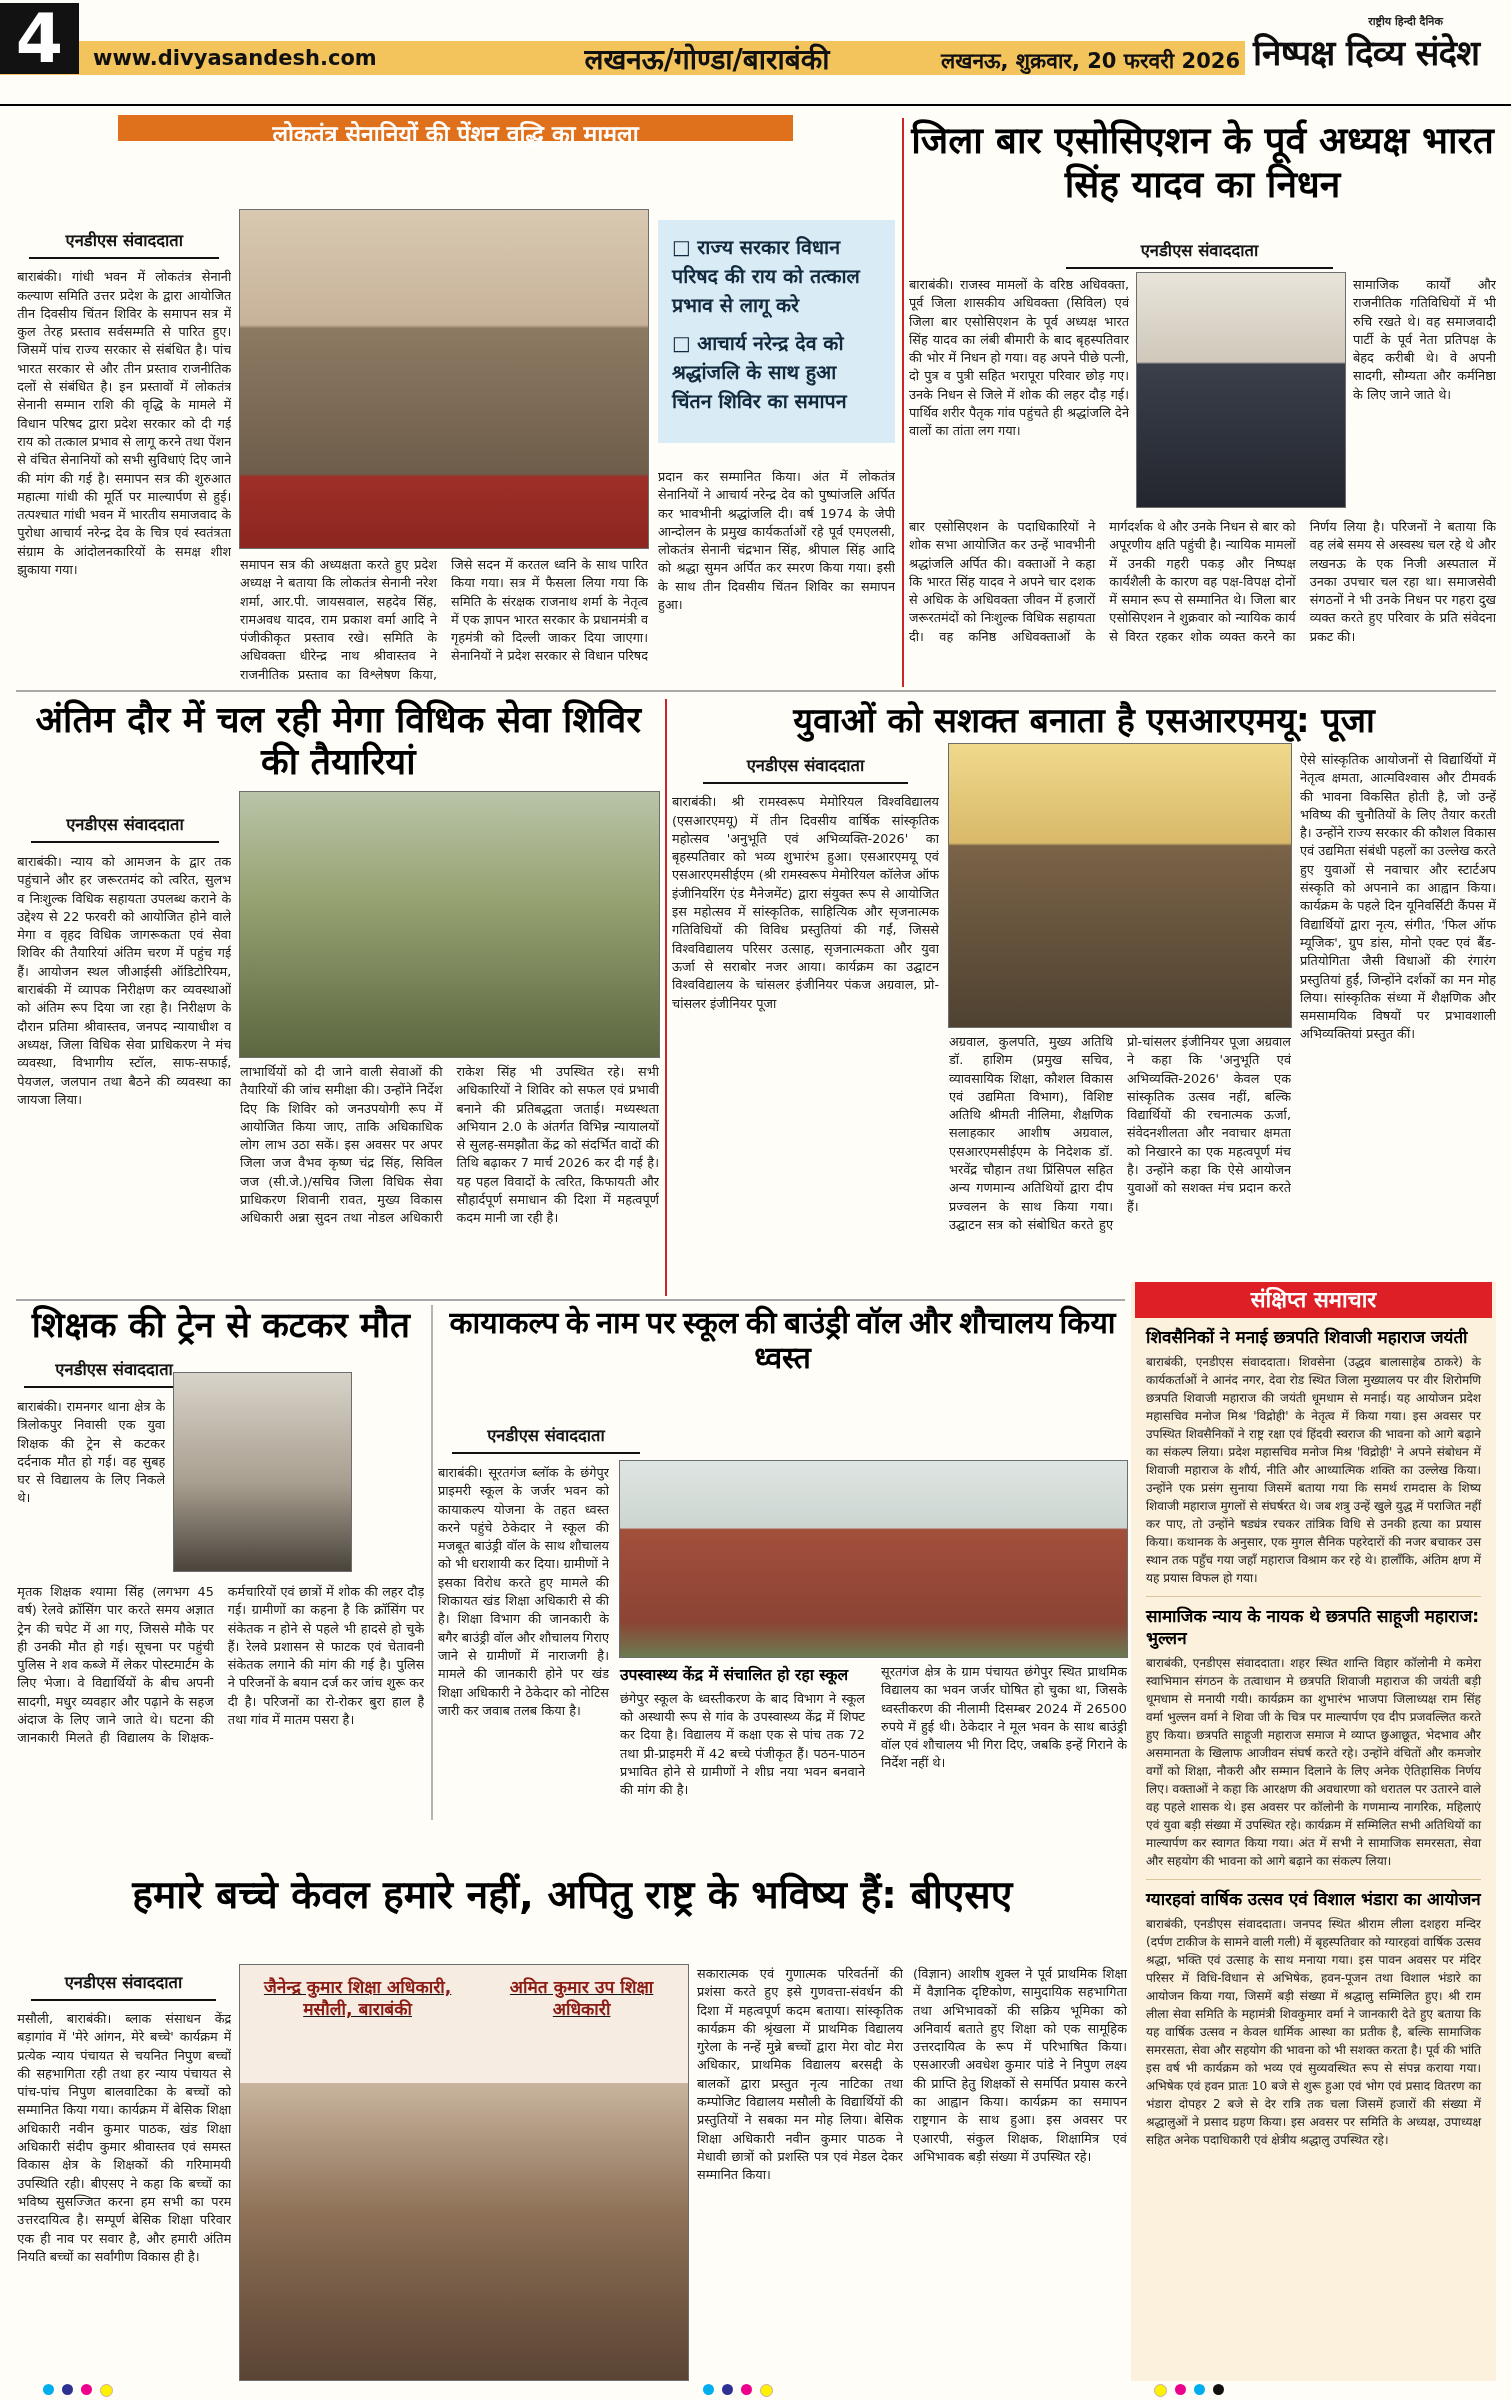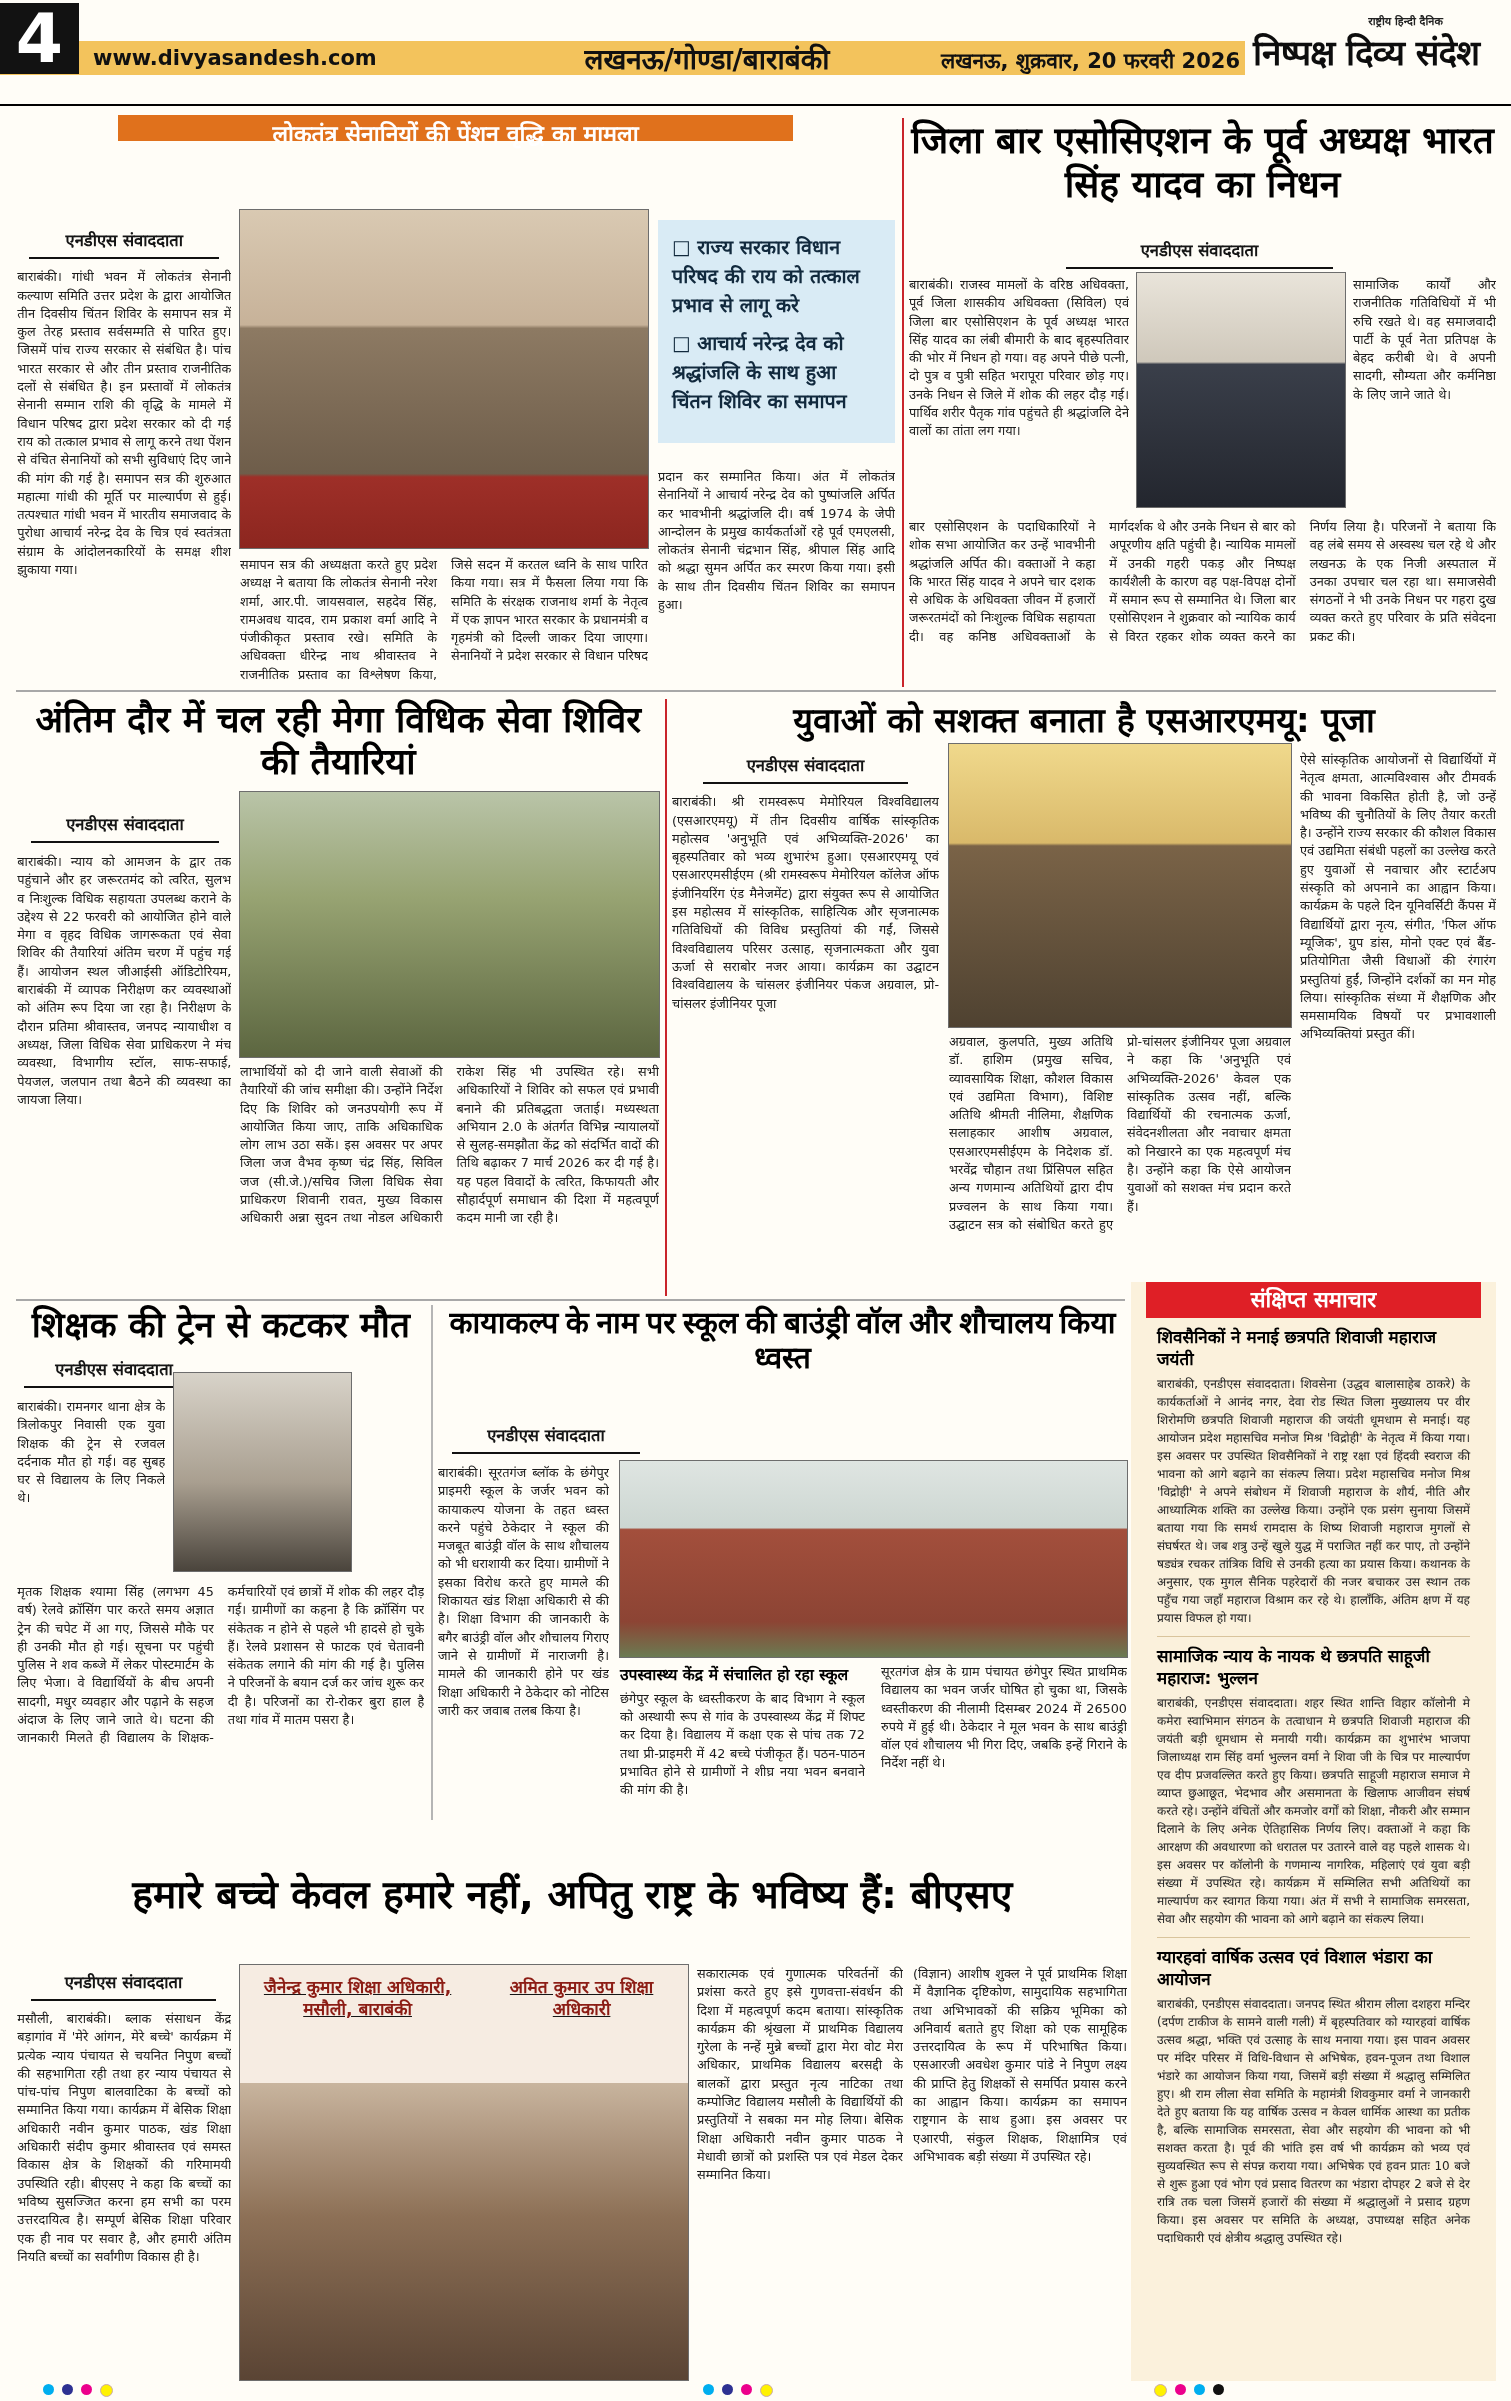--- a/index.html
+++ b/index.html
@@ -123,39 +123,39 @@
      <span style="display: inline;">उद्घाटन सत्र को संबोधित करते हुए प्रो-चांसलर इंजीनियर पूजा अग्रवाल ने कहा कि 'अनुभूति एवं अभिव्यक्ति-2026' केवल एक सांस्कृतिक उत्सव नहीं, बल्कि विद्यार्थियों की रचनात्मक ऊर्जा, संवेदनशीलता और नवाचार क्षमता को निखारने का एक महत्वपूर्ण मंच है। उन्होंने कहा कि ऐसे आयोजन युवाओं को सशक्त मंच प्रदान करते हैं।</span>
   </div>
   <div class="abs bt" style="left:1300px;top:751px;width:196px;height:543px;">ऐसे सांस्कृतिक आयोजनों से विद्यार्थियों में नेतृत्व क्षमता, आत्मविश्वास और टीमवर्क की भावना विकसित होती है, जो उन्हें भविष्य की चुनौतियों के लिए तैयार करती है। उन्होंने राज्य सरकार की कौशल विकास एवं उद्यमिता संबंधी पहलों का उल्लेख करते हुए युवाओं से नवाचार और स्टार्टअप संस्कृति को अपनाने का आह्वान किया। कार्यक्रम के पहले दिन यूनिवर्सिटी कैंपस में विद्यार्थियों द्वारा नृत्य, संगीत, 'फिल ऑफ म्यूजिक', ग्रुप डांस, मोनो एक्ट एवं बैंड-प्रतियोगिता जैसी विधाओं की रंगारंग प्रस्तुतियां हुईं, जिन्होंने दर्शकों का मन मोह लिया। सांस्कृतिक संध्या में शैक्षणिक और समसामयिक विषयों पर प्रभावशाली अभिव्यक्तियां प्रस्तुत कीं।</div>
 
   <div class="abs grule" style="left:15.7px;top:1299px;width:1109px;height:1.6px;"></div>
 
   <div class="abs hl" style="left:17.3px;top:1305px;width:407px;font-size:35px;">शिक्षक की ट्रेन से कटकर मौत</div>
   <div class="abs" style="left:23.6px;top:1355px;width:181px;">
     <div class="byl">एनडीएस संवाददाता</div>
   </div>
-  <div class="abs bt" style="left:17.3px;top:1398px;width:148px;height:190px;">बाराबंकी। रामनगर थाना क्षेत्र के त्रिलोकपुर निवासी एक युवा शिक्षक की ट्रेन से रजवल दर्दनाक मौत हो गई। वह सुबह घर से विद्यालय के लिए निकले थे।</div>
+  <div class="abs bt" style="left:17.3px;top:1398px;width:148px;height:190px;">बाराबंकी। रामनगर थाना क्षेत्र के त्रिलोकपुर निवासी एक युवा शिक्षक की ट्रेन से कटकर दर्दनाक मौत हो गई। वह सुबह घर से विद्यालय के लिए निकले थे।</div>
   <div class="abs photo ph-teacher" style="left:174px;top:1373px;width:177px;height:198px;"></div>
   <div class="abs bt bt2" style="left:17.3px;top:1583px;width:407px;height:236px;">मृतक शिक्षक श्यामा सिंह (लगभग 45 वर्ष) रेलवे क्रॉसिंग पार करते समय अज्ञात ट्रेन की चपेट में आ गए, जिससे मौके पर ही उनकी मौत हो गई। सूचना पर पहुंची पुलिस ने शव कब्जे में लेकर पोस्टमार्टम के लिए भेजा। वे विद्यार्थियों के बीच अपनी सादगी, मधुर व्यवहार और पढ़ाने के सहज अंदाज के लिए जाने जाते थे। घटना की जानकारी मिलते ही विद्यालय के शिक्षक-कर्मचारियों एवं छात्रों में शोक की लहर दौड़ गई। ग्रामीणों का कहना है कि क्रॉसिंग पर संकेतक न होने से पहले भी हादसे हो चुके हैं। रेलवे प्रशासन से फाटक एवं चेतावनी संकेतक लगाने की मांग की गई है। पुलिस ने परिजनों के बयान दर्ज कर जांच शुरू कर दी है। परिजनों का रो-रोकर बुरा हाल है तथा गांव में मातम पसरा है।</div>
 
   <div class="abs vgray" style="left:431px;top:1305px;height:515px;"></div>
 
   <div class="abs hl" style="left:438px;top:1305px;width:689px;font-size:30px;font-family:Liberation Serif, serif;">कायाकल्प के नाम पर स्कूल की बाउंड्री वॉल और शौचालय किया ध्वस्त</div>
   <div class="abs" style="left:452px;top:1421px;width:188px;">
     <div class="byl">एनडीएस संवाददाता</div>
   </div>
   <div class="abs bt" style="left:438px;top:1464px;width:171px;height:357px;">बाराबंकी। सूरतगंज ब्लॉक के छंगेपुर प्राइमरी स्कूल के जर्जर भवन को कायाकल्प योजना के तहत ध्वस्त करने पहुंचे ठेकेदार ने स्कूल की मजबूत बाउंड्री वॉल के साथ शौचालय को भी धराशायी कर दिया। ग्रामीणों ने इसका विरोध करते हुए मामले की शिकायत खंड शिक्षा अधिकारी से की है। शिक्षा विभाग की जानकारी के बगैर बाउंड्री वॉल और शौचालय गिराए जाने से ग्रामीणों में नाराजगी है। मामले की जानकारी होने पर खंड शिक्षा अधिकारी ने ठेकेदार को नोटिस जारी कर जवाब तलब किया है।</div>
   <div class="abs photo ph-school" style="left:620px;top:1461px;width:507px;height:196px;"></div>
   <div class="abs" style="left:620px;top:1663px;width:245px;height:157px;">
     <div class="subhead">उपस्वास्थ्य केंद्र में संचालित हो रहा स्कूल</div>
     <div class="bt" style="height:126px;">छंगेपुर स्कूल के ध्वस्तीकरण के बाद विभाग ने स्कूल को अस्थायी रूप से गांव के उपस्वास्थ्य केंद्र में शिफ्ट कर दिया है। विद्यालय में कक्षा एक से पांच तक 72 तथा प्री-प्राइमरी में 42 बच्चे पंजीकृत हैं। पठन-पाठन प्रभावित होने से ग्रामीणों ने शीघ्र नया भवन बनवाने की मांग की है।</div>
   </div>
   <div class="abs bt" style="left:881px;top:1663px;width:246px;height:157px;">सूरतगंज क्षेत्र के ग्राम पंचायत छंगेपुर स्थित प्राथमिक विद्यालय का भवन जर्जर घोषित हो चुका था, जिसके ध्वस्तीकरण की नीलामी दिसम्बर 2024 में 26500 रुपये में हुई थी। ठेकेदार ने मूल भवन के साथ बाउंड्री वॉल एवं शौचालय भी गिरा दिए, जबकि इन्हें गिराने के निर्देश नहीं थे।</div>
 
-  <div class="abs briefs" style="left:1131px;top:1282px;width:365px;height:1099px;padding:0 26px;">
+  <div class="abs briefs" style="left:1131px;top:1282px;width:365px;height:1099px;padding:0 15px;">
     <div class="redstrip" style="margin:0 -11px;height:36px;font-size:22px;line-height:36px;">संक्षिप्त समाचार</div>
     <div>
       <div class="brief-hl">शिवसैनिकों ने मनाई छत्रपति शिवाजी महाराज जयंती</div>
       <div class="brief-bt">बाराबंकी, एनडीएस संवाददाता। शिवसेना (उद्धव बालासाहेब ठाकरे) के कार्यकर्ताओं ने आनंद नगर, देवा रोड स्थित जिला मुख्यालय पर वीर शिरोमणि छत्रपति शिवाजी महाराज की जयंती धूमधाम से मनाई। यह आयोजन प्रदेश महासचिव मनोज मिश्र 'विद्रोही' के नेतृत्व में किया गया। इस अवसर पर उपस्थित शिवसैनिकों ने राष्ट्र रक्षा एवं हिंदवी स्वराज की भावना को आगे बढ़ाने का संकल्प लिया। प्रदेश महासचिव मनोज मिश्र 'विद्रोही' ने अपने संबोधन में शिवाजी महाराज के शौर्य, नीति और आध्यात्मिक शक्ति का उल्लेख किया। उन्होंने एक प्रसंग सुनाया जिसमें बताया गया कि समर्थ रामदास के शिष्य शिवाजी महाराज मुगलों से संघर्षरत थे। जब शत्रु उन्हें खुले युद्ध में पराजित नहीं कर पाए, तो उन्होंने षड्यंत्र रचकर तांत्रिक विधि से उनकी हत्या का प्रयास किया। कथानक के अनुसार, एक मुगल सैनिक पहरेदारों की नजर बचाकर उस स्थान तक पहुँच गया जहाँ महाराज विश्राम कर रहे थे। हालाँकि, अंतिम क्षण में यह प्रयास विफल हो गया।</div>
     </div>
     <div class="brief-sep">
       <div class="brief-hl">सामाजिक न्याय के नायक थे छत्रपति साहूजी महाराज: भुल्लन</div>
       <div class="brief-bt">बाराबंकी, एनडीएस संवाददाता। शहर स्थित शान्ति विहार कॉलोनी मे कमेरा स्वाभिमान संगठन के तत्वाधान मे छत्रपति शिवाजी महाराज की जयंती बड़ी धूमधाम से मनायी गयी। कार्यक्रम का शुभारंभ भाजपा जिलाध्यक्ष राम सिंह वर्मा भुल्लन वर्मा ने शिवा जी के चित्र पर माल्यार्पण एव दीप प्रजवल्लित करते हुए किया। छत्रपति साहूजी महाराज समाज मे व्याप्त छुआछूत, भेदभाव और असमानता के खिलाफ आजीवन संघर्ष करते रहे। उन्होंने वंचितों और कमजोर वर्गों को शिक्षा, नौकरी और सम्मान दिलाने के लिए अनेक ऐतिहासिक निर्णय लिए। वक्ताओं ने कहा कि आरक्षण की अवधारणा को धरातल पर उतारने वाले वह पहले शासक थे। इस अवसर पर कॉलोनी के गणमान्य नागरिक, महिलाएं एवं युवा बड़ी संख्या में उपस्थित रहे। कार्यक्रम में सम्मिलित सभी अतिथियों का माल्यार्पण कर स्वागत किया गया। अंत में सभी ने सामाजिक समरसता, सेवा और सहयोग की भावना को आगे बढ़ाने का संकल्प लिया।</div>
     </div>
     <div class="brief-sep">

